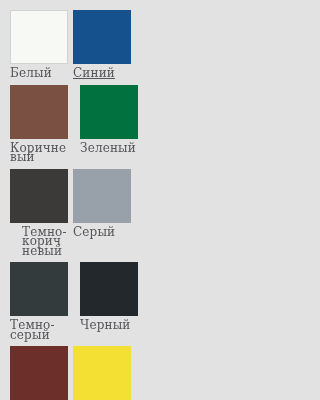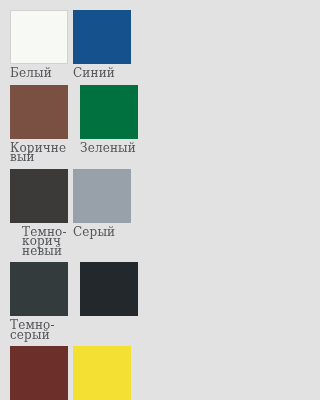--- a/index.html
+++ b/index.html
@@ -74,21 +74,21 @@
 </head>
 <body style="background: rgb(226, 226, 226);">
 
 <div id="color-palette" style="background: rgb(226, 226, 226);">
     <div class="swatch-cell">
       <div class="swatch-chip has-outline" style="background: rgb(246, 249, 244);"></div>
       <div class="swatch-label" style="color: rgb(85, 86, 90);">Белый</div>
     </div>
     <div class="swatch-cell">
       <div class="swatch-chip" style="background: rgb(20, 81, 141);"></div>
-      <div class="swatch-label" style="color: rgb(85, 86, 90);">Синий</div>
+      <div class="swatch-label" style="color: rgb(85, 86, 90); text-decoration: underline;">Синий</div>
     </div>
     <div class="swatch-cell last-col">
       <div class="swatch-chip" style="background: rgb(122, 80, 67);"></div>
       <div class="swatch-label" style="color: rgb(85, 86, 90);">Коричневый</div>
     </div>
     <div class="swatch-cell">
       <div class="swatch-chip" style="background: rgb(0, 113, 63);"></div>
       <div class="swatch-label" style="color: rgb(85, 86, 90);">Зеленый</div>
     </div>
     <div class="swatch-cell">
@@ -98,20 +98,21 @@
     <div class="swatch-cell">
       <div class="swatch-chip" style="background: rgb(152, 161, 169);"></div>
       <div class="swatch-label" style="color: rgb(85, 86, 90);">Серый</div>
     </div>
     <div class="swatch-cell last-col">
       <div class="swatch-chip" style="background: rgb(51, 59, 61);"></div>
       <div class="swatch-label" style="color: rgb(85, 86, 90);">Темно-серый</div>
     </div>
     <div class="swatch-cell">
       <div class="swatch-chip" style="background: rgb(35, 40, 44);"></div>
+      <div class="swatch-label" style="color: rgb(85, 86, 90);">Черный</div>
     </div>
     <div class="swatch-cell">
       <div class="swatch-chip" style="background: rgb(108, 47, 42);"></div>
     </div>
     <div class="swatch-cell last-col">
       <div class="swatch-chip" style="background: rgb(244, 223, 51);"></div>
     </div>
   </div>
 
 </body></html>

